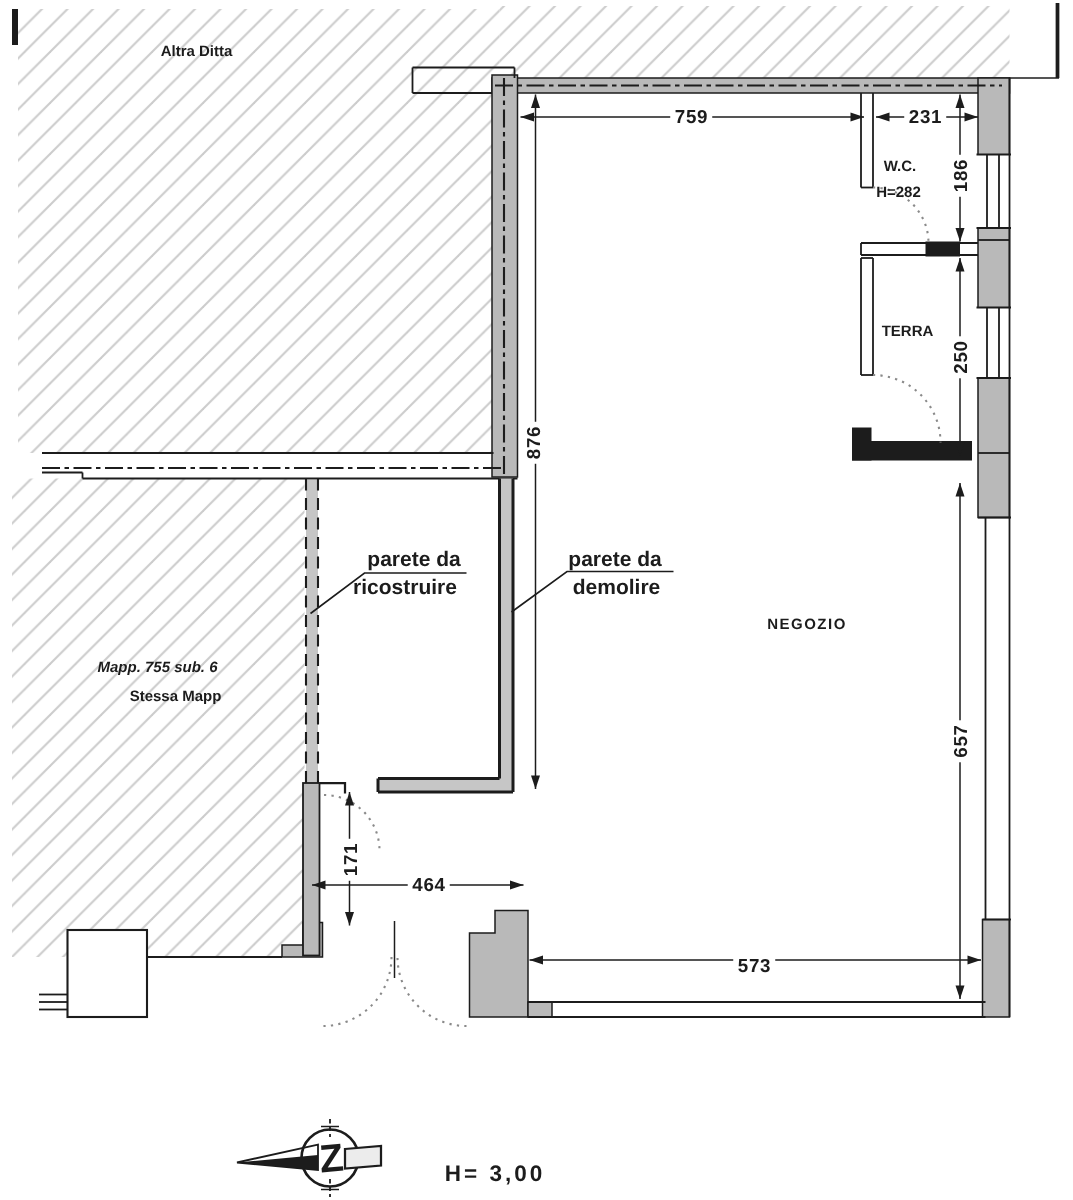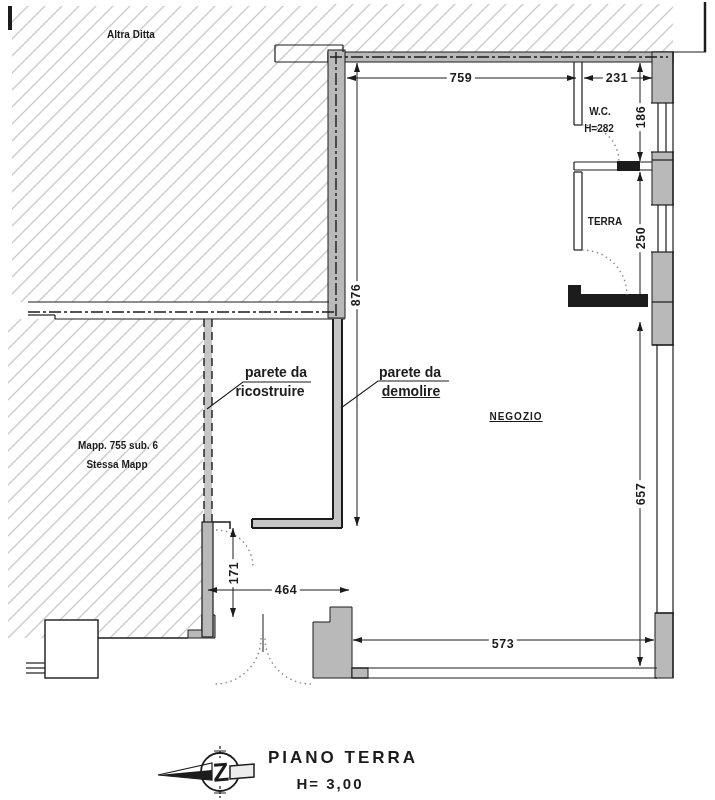--- a/index.html
+++ b/index.html
@@ -198,38 +198,37 @@
     <line x1="214" y1="751" x2="226" y2="751" stroke="var(--line)" stroke-width="1"></line>
     <line x1="214" y1="793" x2="226" y2="793" stroke="var(--line)" stroke-width="1"></line>
     <polygon points="158,775 212,763 212,780" fill="none" stroke="var(--line)" stroke-width="1.2"></polygon>
     <polygon points="158,775 212,770 212,780" fill="var(--line)"></polygon>
     <polygon points="230,766 254,764 254,777 230,779" fill="#ececec" stroke="var(--line)" stroke-width="1.5"></polygon>
     <text x="221" y="781" text-anchor="middle" font-family="Liberation Sans, sans-serif" font-size="26" font-weight="bold" fill="var(--line)" transform="rotate(-5 221 772)">Z</text>
   </g>
 </svg>
 
 <div class="lbl room" style="left:131px;top:35px;">Altra Ditta</div>
-<div class="lbl room" style="left:118px;top:446px;">Mapp. 755 sub. 6</div>
+<div class="lbl room" style="left:105px;top:446px;font-style:italic;">Mapp. 755 sub. 6</div>
 <div class="lbl room" style="left:117px;top:465px;">Stessa Mapp</div>
-<div class="lbl room" style="left:516px;top:417px;letter-spacing:1px;text-decoration:underline;">NEGOZIO</div>
+<div class="lbl room" style="left:538px;top:417px;letter-spacing:1px;">NEGOZIO</div>
 <div class="lbl room" style="left:600px;top:112px;">W.C.</div>
 <div class="lbl room" style="left:599px;top:129px;">H=282</div>
 <div class="lbl room" style="left:605px;top:222px;">TERRA</div>
 
 <div class="lbl small" style="left:276px;top:372px;">parete da</div>
 <div class="lbl small" style="left:270px;top:391px;">ricostruire</div>
 <div class="lbl small" style="left:410px;top:372px;">parete da</div>
-<div class="lbl small" style="left:411px;top:391px;text-decoration:underline;">demolire</div>
+<div class="lbl small" style="left:411px;top:391px;">demolire</div>
 
 <div class="lbl dim" style="left:461px;top:78px;">759</div>
 <div class="lbl dim" style="left:617px;top:78px;">231</div>
 <div class="lbl dim rot" style="left:641px;top:117px;">186</div>
 <div class="lbl dim rot" style="left:641px;top:238px;">250</div>
 <div class="lbl dim rot" style="left:641px;top:494px;">657</div>
 <div class="lbl dim rot" style="left:356px;top:295px;">876</div>
 <div class="lbl dim rot" style="left:234px;top:573px;">171</div>
 <div class="lbl dim" style="left:286px;top:590px;">464</div>
 <div class="lbl dim" style="left:503px;top:644px;">573</div>
 
-<div class="lbl title-main" style="left:343px;top:757px;">PIANO TERRA</div>
 <div class="lbl title-sub" style="left:330px;top:783px;">H= 3,00</div>
 
 </div>
 
 </body></html>

